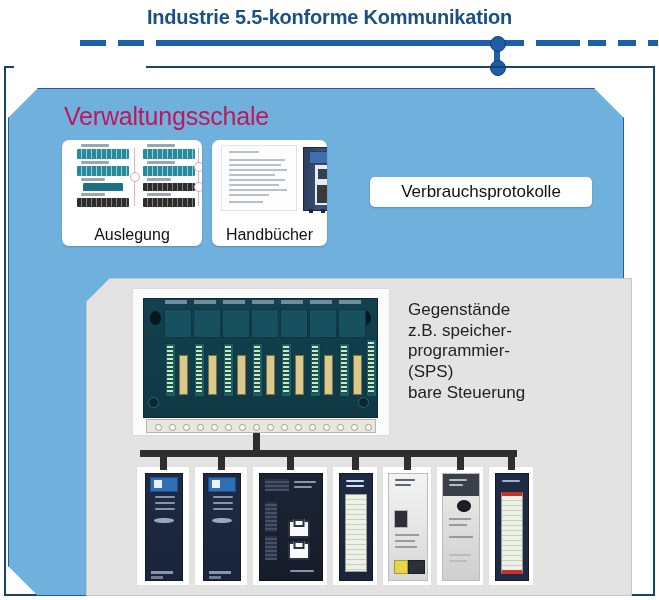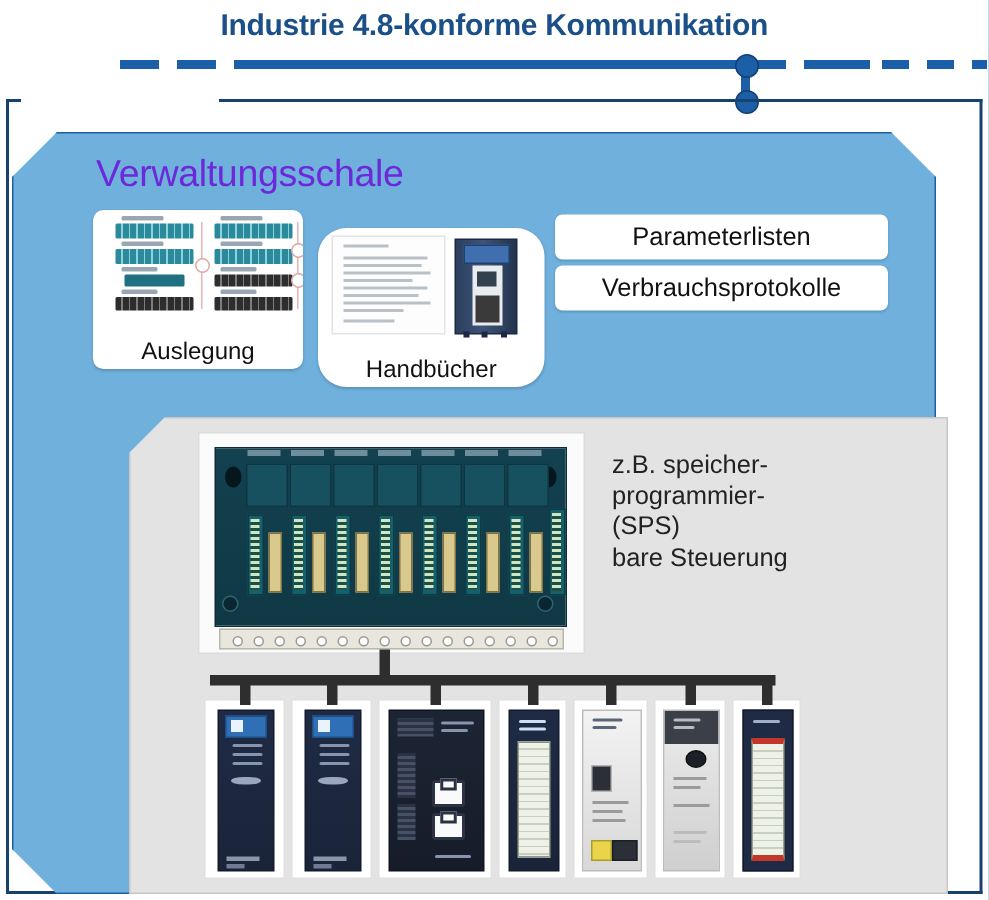--- a/index.html
+++ b/index.html
@@ -71,31 +71,31 @@
     clip-path:polygon(
       0 30px, 30px 0,
       586px 0, 616px 30px,
       616px 478px, 586px 508px,
       470px 508px, 470px 508px,
       30px 508px, 0 478px
     );
   }
   .shell-title{
     position:absolute;left:64px;top:102px;
-    font-size:25px;color:#6d28d9;letter-spacing:-0.2px;
+    font-size:25px;color:#be185d;letter-spacing:-0.2px;
   }
 
   
   .card{
     position:absolute;background:#ffffff;border-radius:7px;
     box-shadow:0 1px 2px rgba(0,0,0,.18);
     overflow:hidden;
   }
   .card-auslegung{left:62px;top:140px;width:140px;height:106px;}
-  .card-handbuch{left:212px;top:152px;width:151px;height:106px;border-radius:19px;}
+  .card-handbuch{left:212px;top:140px;width:115px;height:106px;}
   .card-label{
     position:absolute;left:0;bottom:2px;width:100%;
     text-align:center;font-size:16px;color:#111;
   }
   .card-art{position:absolute;left:5px;top:4px;right:5px;height:66px;}
 
   
   .aus-col{position:absolute;top:0;width:58px;height:66px;}
   .aus-col.c1{left:8px;}
   .aus-col.c2{left:74px;}
@@ -224,21 +224,21 @@
   .yellow{position:absolute;background:#e9d44a;border:1px solid #a99d2e;}
   .rj45{position:absolute;background:#fafafa;border:2px solid #2a3243;border-radius:2px;}
   .rj45 .tab{position:absolute;left:50%;transform:translateX(-50%);top:-3px;width:7px;height:4px;background:#fafafa;border:2px solid #2a3243;}
   .vent{position:absolute;background:repeating-linear-gradient(to bottom,#2a3243 0,#2a3243 2px,#465067 2px,#465067 4px);}
 </style>
 </head>
 <body>
 
 <div class="root">
 
-  <div class="title">Industrie 4.8-konforme Kommunikation</div>
+  <div class="title">Industrie 5.5-konforme Kommunikation</div>
 
   <div class="bus-dashed"></div>
   <div class="bus-solid"></div>
   <div class="bus-dashed-right"></div>
   <div class="node-stem"></div>
   <div class="node node-top"></div>
   <div class="node node-bottom"></div>
 
   <div class="komp-frame"></div>
   <div class="komp-top-left"></div>
@@ -299,30 +299,28 @@
           <div class="cab-low"></div>
         </div>
         <div class="cab-foot" style="left:5px;"></div>
         <div class="cab-foot" style="left:17px;"></div>
         <div class="cab-foot" style="left:30px;"></div>
       </div>
     </div>
     <div class="card-label">Handbücher</div>
   </div>
 
-  <div class="listbox lb1">
-    <span>Parameterlisten</span>
-  </div>
   <div class="listbox lb2">
     <span>Verbrauchsprotokolle</span>
   </div>
 
   <div class="objects"></div>
 
   <div class="objects-inner-note">
+    <div>Gegenstände</div>
     <div>z.B. speicher-</div>
     <div>programmier-</div>
     <div>(SPS)</div>
     <div>bare Steuerung</div>
   </div>
 
   <div class="rack-panel"></div>
   <div class="rack">
     <div class="rack-knob" style="left:6px;top:12px;"></div>
     <div class="rack-knob" style="left:216px;top:12px;"></div>

